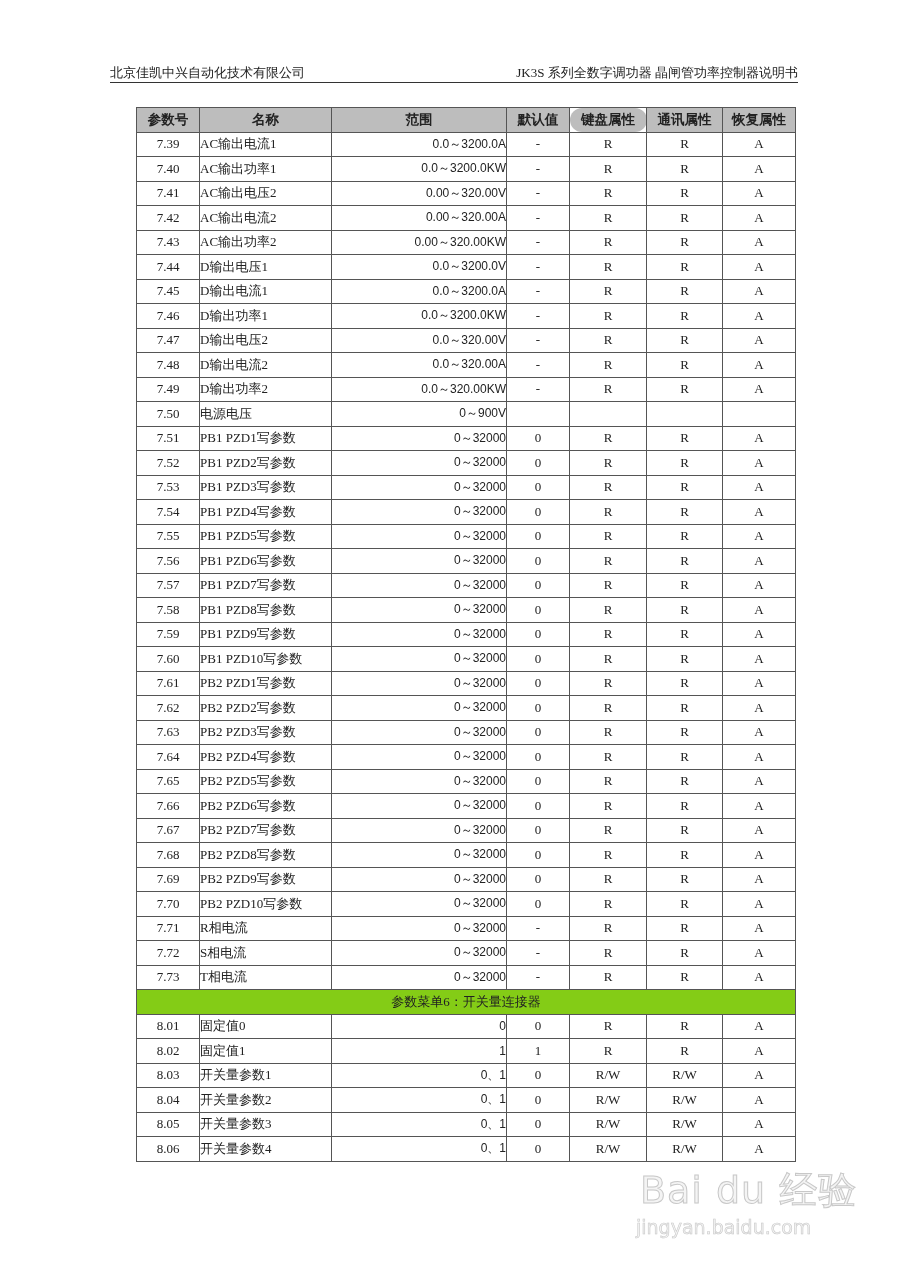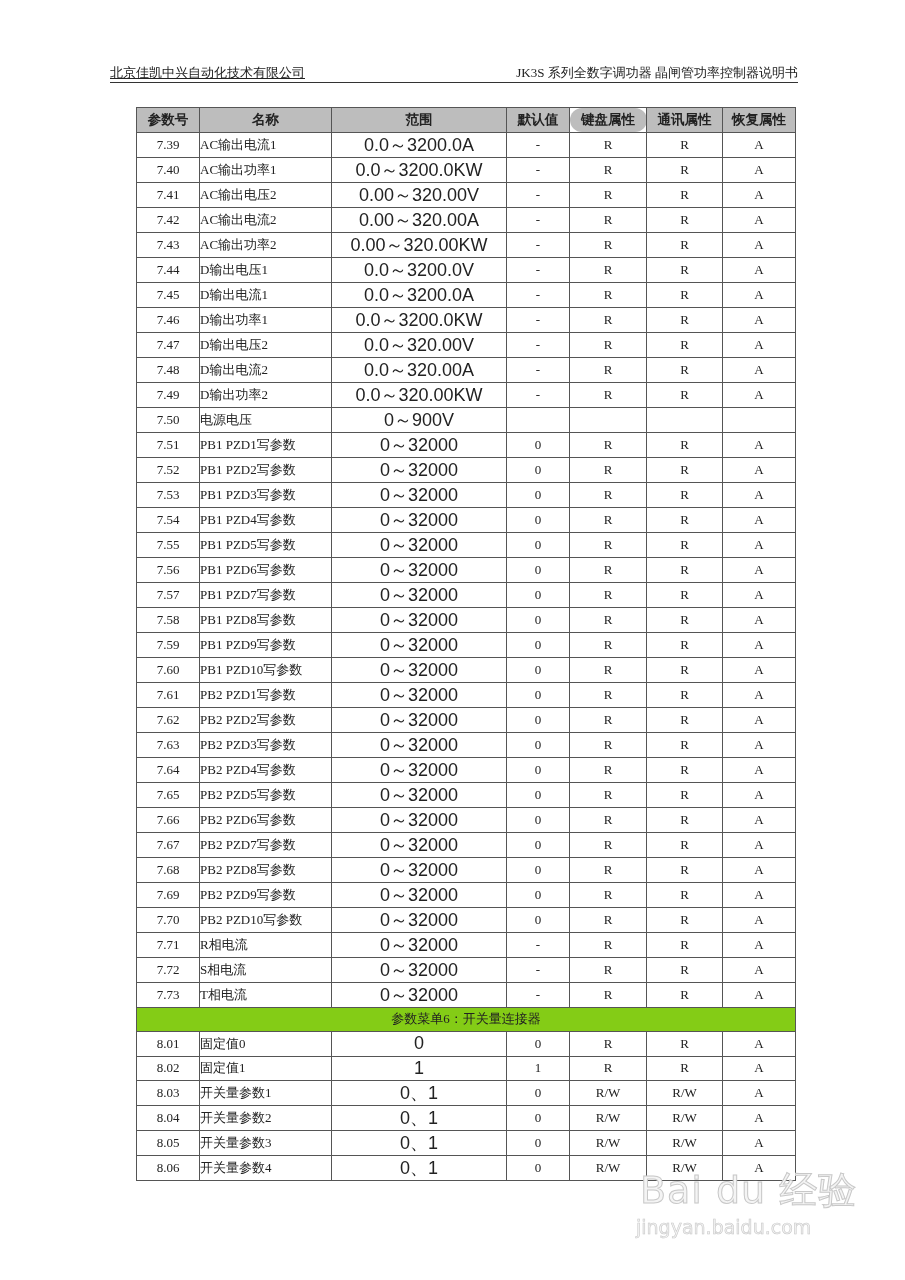--- a/index.html
+++ b/index.html
@@ -1,28 +1,28 @@
 <!DOCTYPE html>
 <html><head>
 <meta charset="utf-8">
 <style>
   html, body { margin: 0; padding: 0; background: #ffffff; }
   body { width: 905px; height: 1280px; position: relative; overflow: hidden;
          font-family: "Liberation Serif", "DejaVu Serif", serif; color: #222; }
   .header { position: absolute; left: 110px; top: 62px; width: 688px; height: 20px;
             border-bottom: 1.5px solid #333; font-size: 13px; }
-  .header .left { position: absolute; left: 0; top: 2px; text-decoration: underline; }
+  .header .left { position: absolute; left: 0; top: 2px; }
   .header .right { position: absolute; right: 0; top: 2px; }
   table { position: absolute; left: 136px; top: 107px; border-collapse: collapse;
           font-size: 13px; }
   td, th { border: 1px solid #555; height: 23.5px; padding: 0; }
   th { background: #bdbdbd; font-weight: bold; font-size: 13.5px; text-align: center; }
   td { text-align: center; }
   td.name { text-align: left; }
-  td.range { text-align: center; font-family: "Liberation Sans", "DejaVu Sans", sans-serif; font-size: 18px; }
+  td.range { text-align: right; font-family: "Liberation Sans", "DejaVu Sans", sans-serif; font-size: 12px; }
   tr.section td { background: #84cc16; text-align: center; }
   .c0 { width: 62px; } .c1 { width: 131px; } .c2 { width: 174px; }
   .c3 { width: 62px; } .c4 { width: 76px; border-radius: 12px; } .c5 { width: 75px; } .c6 { width: 72px; }
   .watermark { position: absolute; left: 640px; top: 1165px; width: 230px; height: 80px;
                color: #e2e2e2; font-family: "DejaVu Sans", sans-serif; }
   .watermark .logo { font-size: 38px; font-weight: normal; letter-spacing: 1px;
                      -webkit-text-stroke: 1px #c8c8c8; color: #f4f4f4; }
   .watermark .site { font-size: 19px; -webkit-text-stroke: 0.6px #c8c8c8; color: #f4f4f4; margin-left: -4px; }
 </style>
 </head>

